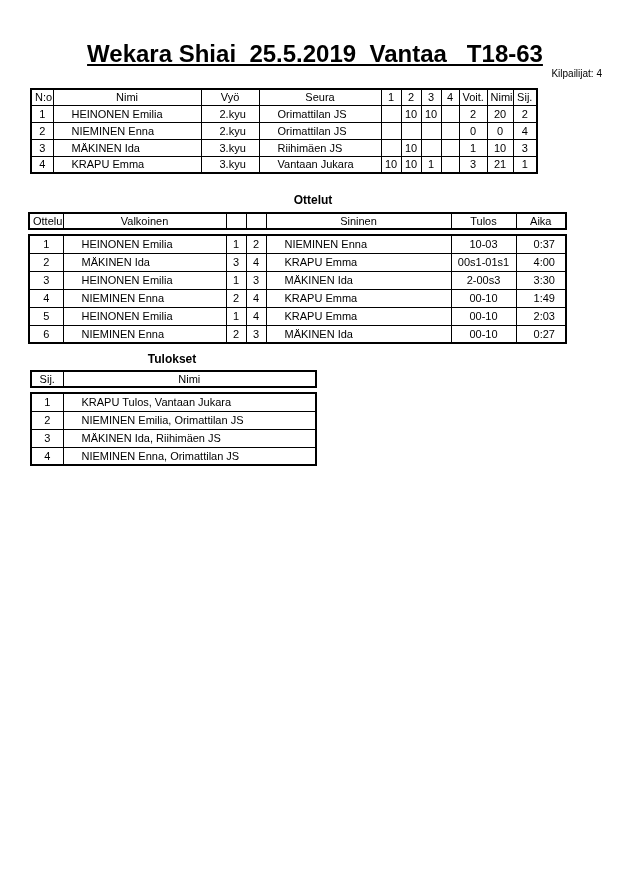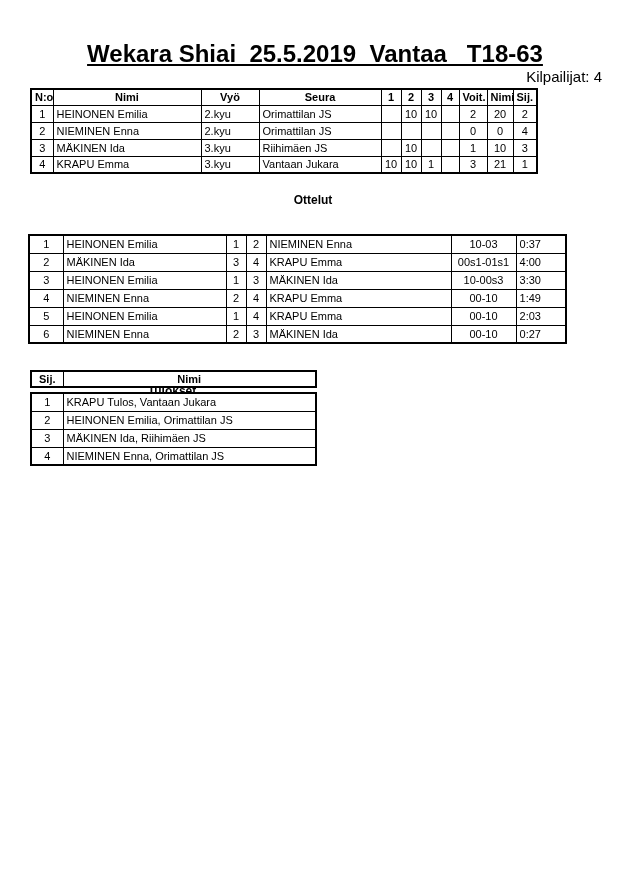--- a/index.html
+++ b/index.html
@@ -14,37 +14,37 @@
   .doc-title {
     position:absolute; top:40px; left:0; width:630px;
     text-align:center; font-size:24px; font-weight:bold; white-space:pre;text-decoration:underline;
   }
   .sec-title {
     position:absolute; font-size:12px; font-weight:bold;
     transform:translateX(-50%); white-space:nowrap;
   }
   #sec-kilpailijat { top:65px; left:244px;margin-top:28px; }
   #sec-ottelut     { top:193px; left:313px; }
-  #sec-tulokset    { top:352px; left:172px;margin-top:32px; }
-  .count-label { position:absolute; top:68px; right:28px; font-size:15px; }
+  #sec-tulokset    { top:352px; left:172px; }
+  .count-label { position:absolute; top:68px; right:28px; font-size:10px; }
 
   table {
     position:absolute; border-collapse:collapse; table-layout:fixed;
     border:2px solid #000; background:#fff;
   }
   th, td {
     border:1px solid #000; font-size:11px;
     padding:0 3px; overflow:hidden; white-space:nowrap;
   }
-  th { font-weight:bold; text-align:center; height:16px; }
+  th { font-weight:normal; text-align:center; height:16px; }
   td { height:17px; }
   .t2 td, .t3 td { height:18px; }
-  .al { text-align:left; padding-left:3px; }
+  .al { text-align:left; padding-left:18px; }
   .ac { text-align:center; }
-  .ar { text-align:right; padding-right:24px; }
+  .ar { text-align:right; padding-right:10px; }
 
   #kilpailijat-table { top:88px;  left:30px; width:506px; }
   #ottelut-head      { top:212px; left:28px; width:537px; }
   #ottelut-body      { top:234px; left:28px; width:537px; }
   #tulokset-head     { top:370px; left:30px; width:285px; }
   #tulokset-body     { top:392px; left:30px; width:285px; }
 </style>
 </head>
 <body>
 
@@ -140,31 +140,53 @@
           <td class="ac">3</td>
           <td class="ac">21</td>
           <td class="ac">1</td>
         </tr>
 
     </tbody>
   </table>
 
   <div class="sec-title" id="sec-ottelut">Ottelut</div>
 
-
-  <table id="ottelut-body" class="t2">
+  <table id="ottelut-head" class="t2">
     <colgroup>
       <col style="width:34px">
         <col style="width:163px">
         <col style="width:20px">
         <col style="width:20px">
       <col style="width:185px">
         <col style="width:65px">
         <col style="width:50px">
     </colgroup>
+    <thead>
+      <tr>
+        <th>Ottelu</th>
+        <th>Valkoinen</th>
+        <th></th>
+        <th></th>
+        <th>Sininen</th>
+        <th>Tulos</th>
+        <th>Aika</th>
+      </tr>
+    </thead>
+  </table>
+
+  <table id="ottelut-body" class="t2">
+    <colgroup>
+      <col style="width:34px">
+        <col style="width:163px">
+        <col style="width:20px">
+        <col style="width:20px">
+      <col style="width:185px">
+        <col style="width:65px">
+        <col style="width:50px">
+    </colgroup>
     <tbody>
 
         <tr>
           <td class="ac">1</td>
           <td class="al">HEINONEN Emilia</td>
           <td class="ac">1</td>
           <td class="ac">2</td>
           <td class="al">NIEMINEN Enna</td>
           <td class="ac">10-03</td>
           <td class="ar">0:37</td>
@@ -179,21 +201,21 @@
           <td class="ac">00s1-01s1</td>
           <td class="ar">4:00</td>
         </tr>
 
         <tr>
           <td class="ac">3</td>
           <td class="al">HEINONEN Emilia</td>
           <td class="ac">1</td>
           <td class="ac">3</td>
           <td class="al">MÄKINEN Ida</td>
-          <td class="ac">10-00s3</td>
+          <td class="ac">2-00s3</td>
           <td class="ar">3:30</td>
         </tr>
 
         <tr>
           <td class="ac">4</td>
           <td class="al">NIEMINEN Enna</td>
           <td class="ac">2</td>
           <td class="ac">4</td>
           <td class="al">KRAPU Emma</td>
           <td class="ac">00-10</td>
@@ -245,21 +267,21 @@
     </colgroup>
     <tbody>
 
         <tr>
           <td class="ac">1</td>
           <td class="al">KRAPU Tulos, Vantaan Jukara</td>
         </tr>
 
         <tr>
           <td class="ac">2</td>
-          <td class="al">HEINONEN Emilia, Orimattilan JS</td>
+          <td class="al">NIEMINEN Emilia, Orimattilan JS</td>
         </tr>
 
         <tr>
           <td class="ac">3</td>
           <td class="al">MÄKINEN Ida, Riihimäen JS</td>
         </tr>
 
         <tr>
           <td class="ac">4</td>
           <td class="al">NIEMINEN Enna, Orimattilan JS</td>

